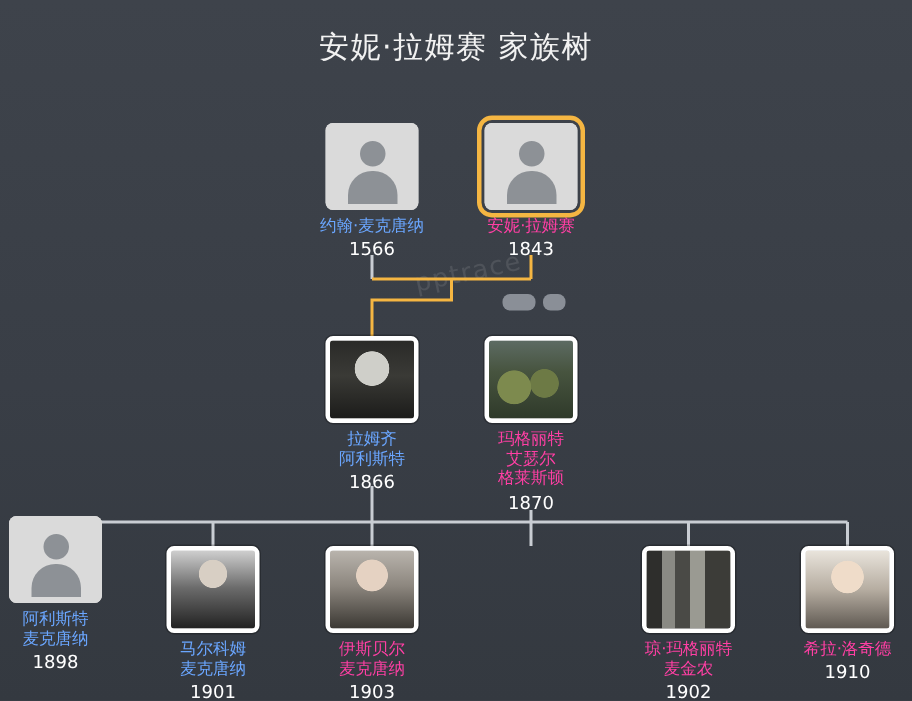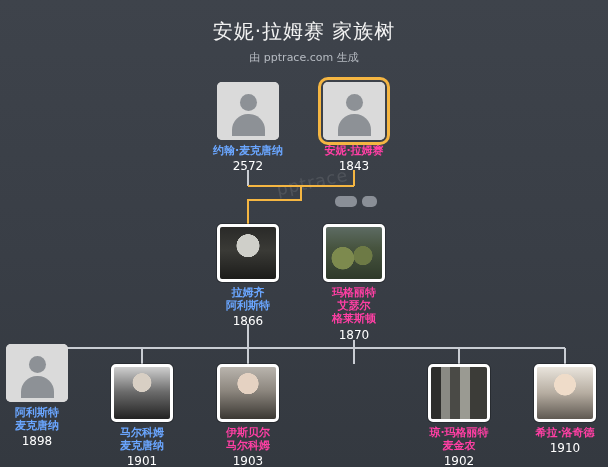--- a/index.html
+++ b/index.html
@@ -108,21 +108,21 @@
     height: 22px;
     margin-left: -16.5px;
     border-radius: 16px 16px 0 0;
     background: #8d9196;
   }
   .name {
     margin-top: 4px;
     font-size: 11px;
     line-height: 13px;
     color: #ff3fa4;
-    font-weight: bold;
+    font-weight: normal;
     white-space: pre-line;
   }
   .name.male { color: #6aa6ff; }
   .year {
     margin-top: 2px;
     font-size: 12px;
     color: #ffffff;
   }
   
   .p-vintage {
@@ -176,21 +176,20 @@
     background: #8a8f97;
   }
   .badge-bar .chip.small { width: 15px; }
 </style>
 </head>
 <body>
 
 <div id="stage">
 
   <div class="title">安妮·拉姆赛 家族树</div>
-  <div class="subtitle">由 pptrace.com 生成</div>
   <div class="watermark">pptrace</div>
 
   <svg id="links" viewBox="0 0 608 467">
 
     <path d="M248 170 L248 186" stroke="#c9cdd3" stroke-width="2" fill="none"></path>
     <path d="M354 170 L354 186" stroke="#f5b642" stroke-width="2" fill="none"></path>
     <path d="M248 186 L354 186" stroke="#f5b642" stroke-width="2" fill="none"></path>
 
     <path d="M301 186 L301 200 L248 200 L248 224" stroke="#f5b642" stroke-width="2" fill="none"></path>
 
@@ -213,21 +212,21 @@
   </div>
 
   <div class="person" style="left:212px; top:82px;">
     <div class="photo">
       <div class="avatar-ph">
         <span class="head"></span>
           <span class="body"></span>
       </div>
     </div>
     <div class="name male">约翰·麦克唐纳</div>
-    <div class="year">2572</div>
+    <div class="year">1566</div>
   </div>
 
   <div class="person" style="left:318px; top:82px;">
     <div class="photo highlight">
       <div class="avatar-ph">
         <span class="head"></span>
           <span class="body"></span>
       </div>
     </div>
     <div class="name">安妮·拉姆赛</div>
@@ -272,21 +271,21 @@
     <div class="name male">马尔科姆
 麦克唐纳</div>
     <div class="year">1901</div>
   </div>
 
   <div class="person" style="left:212px; top:364px;">
     <div class="photo framed">
       <div class="p-lady"></div>
     </div>
     <div class="name">伊斯贝尔
-马尔科姆</div>
+麦克唐纳</div>
     <div class="year">1903</div>
   </div>
 
 
   <div class="person" style="left:423px; top:364px;">
     <div class="photo framed">
       <div class="p-group"></div>
     </div>
     <div class="name">琼·玛格丽特
 麦金农</div>

